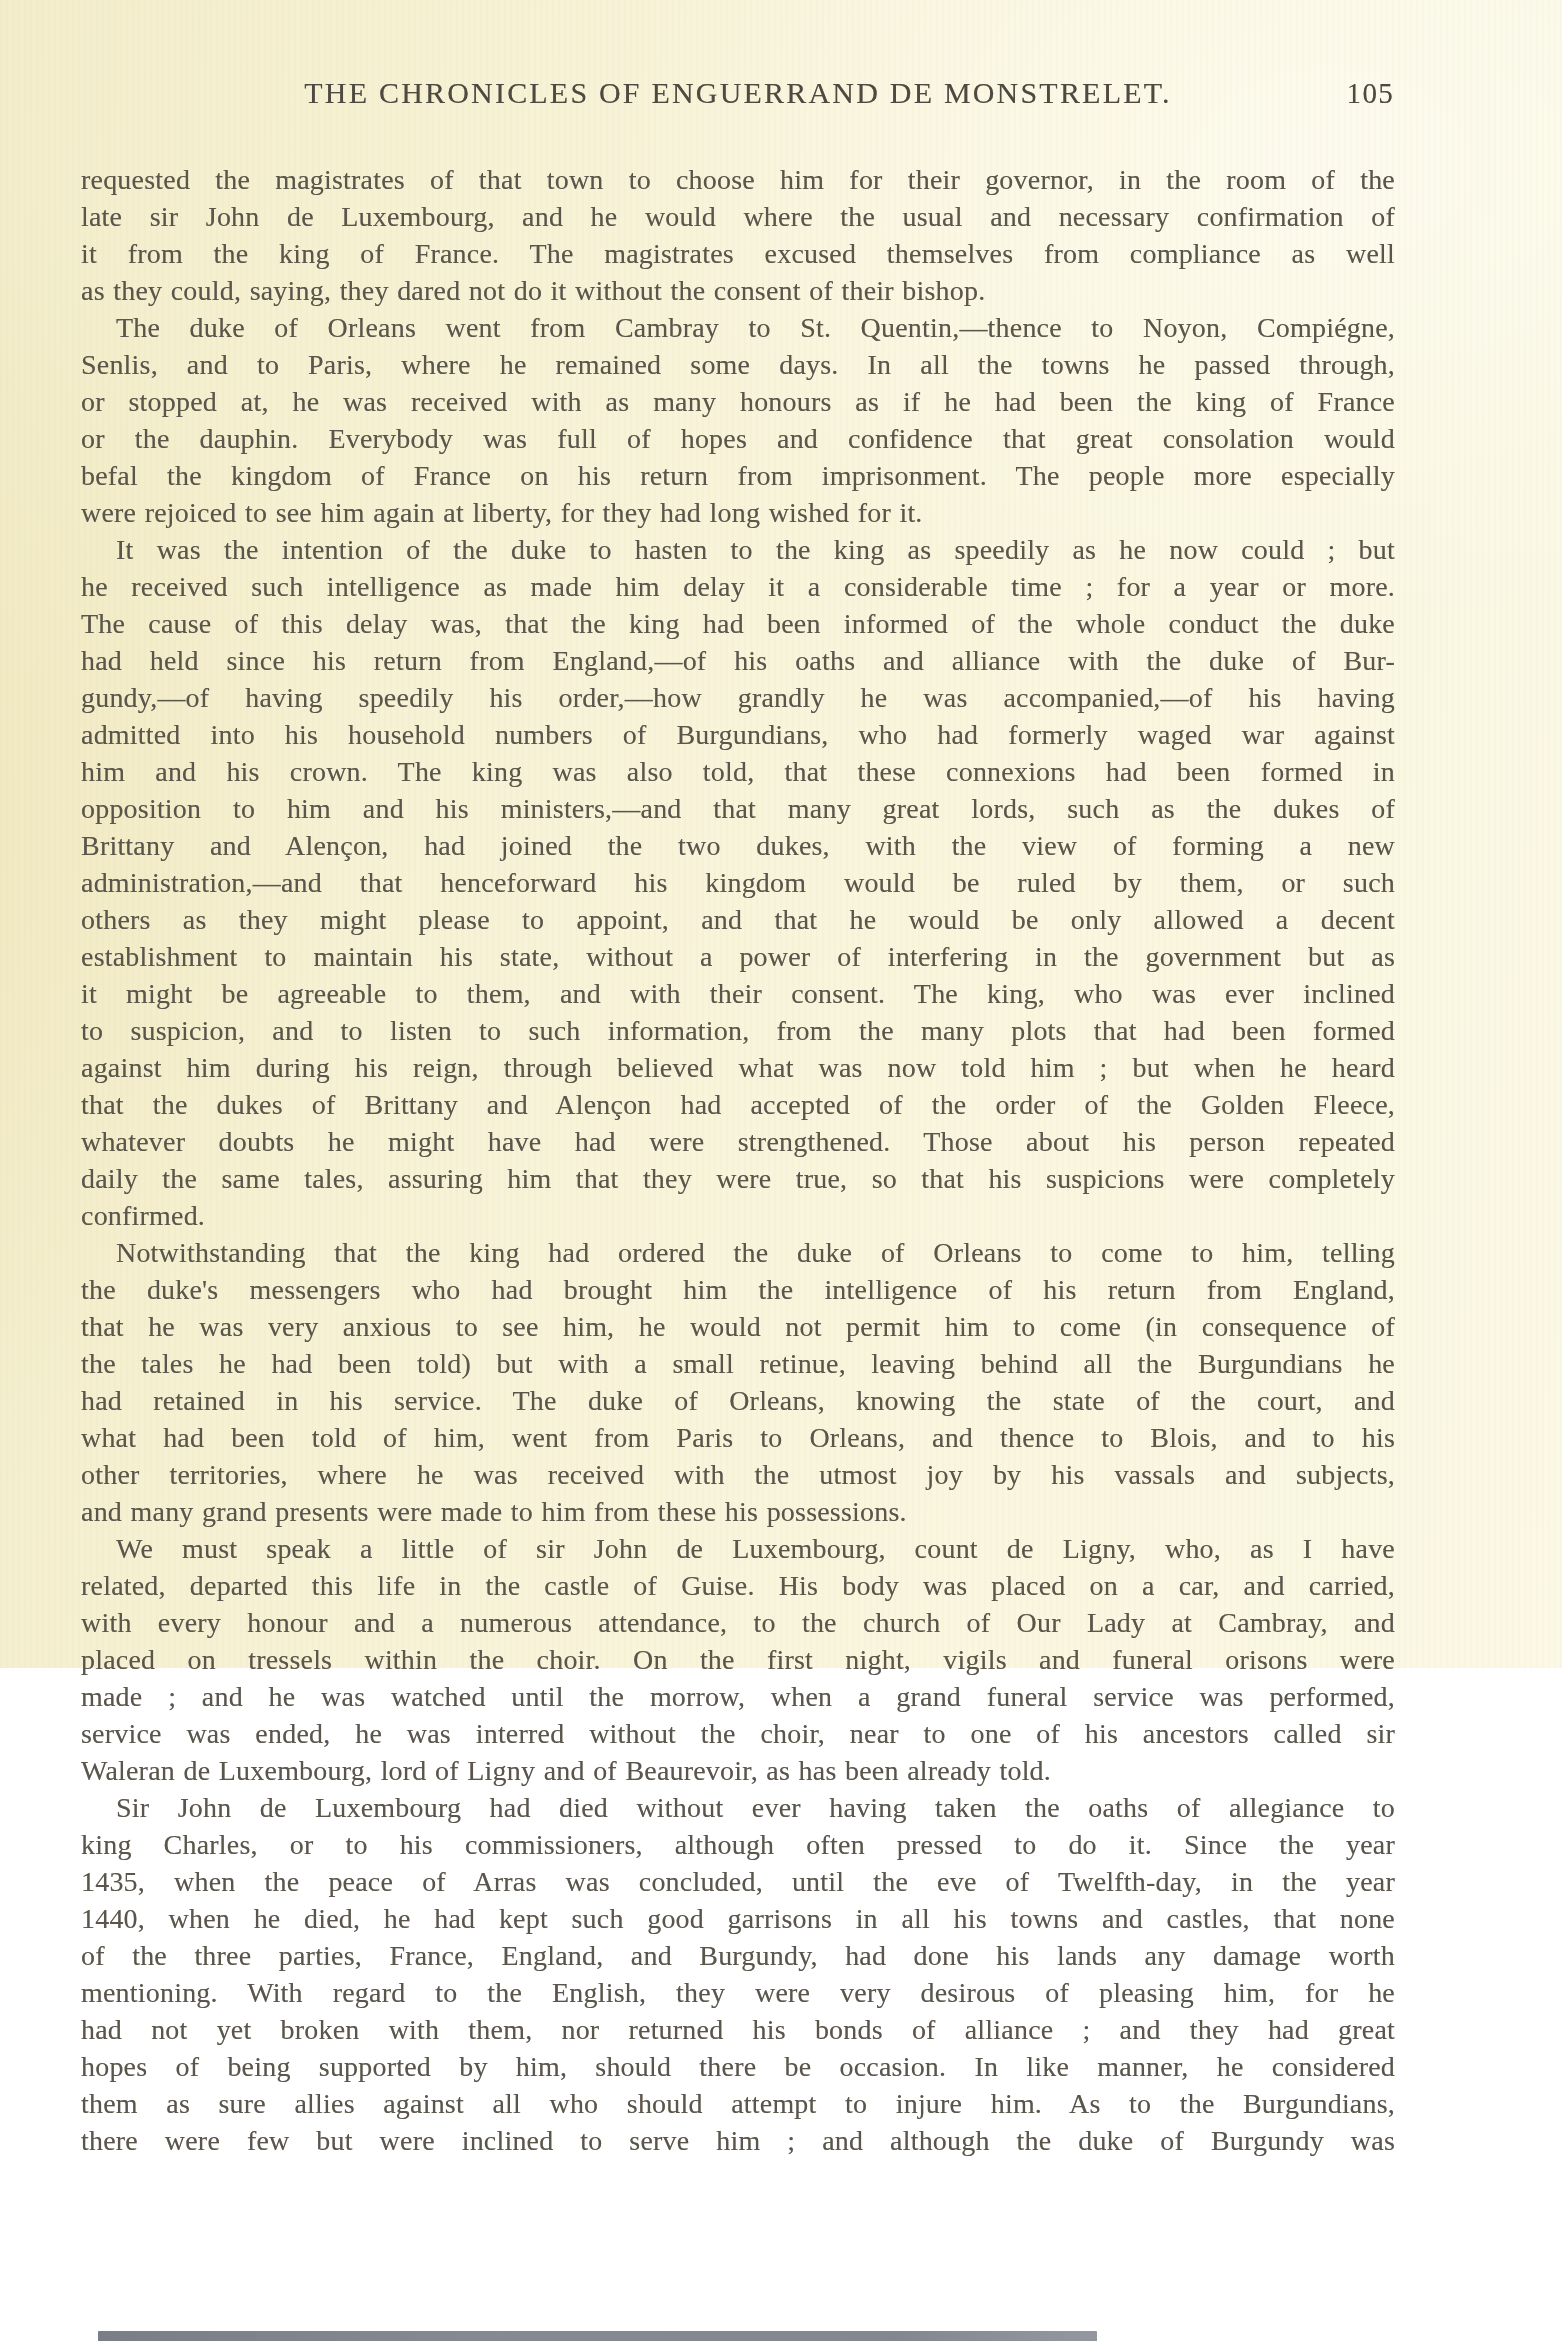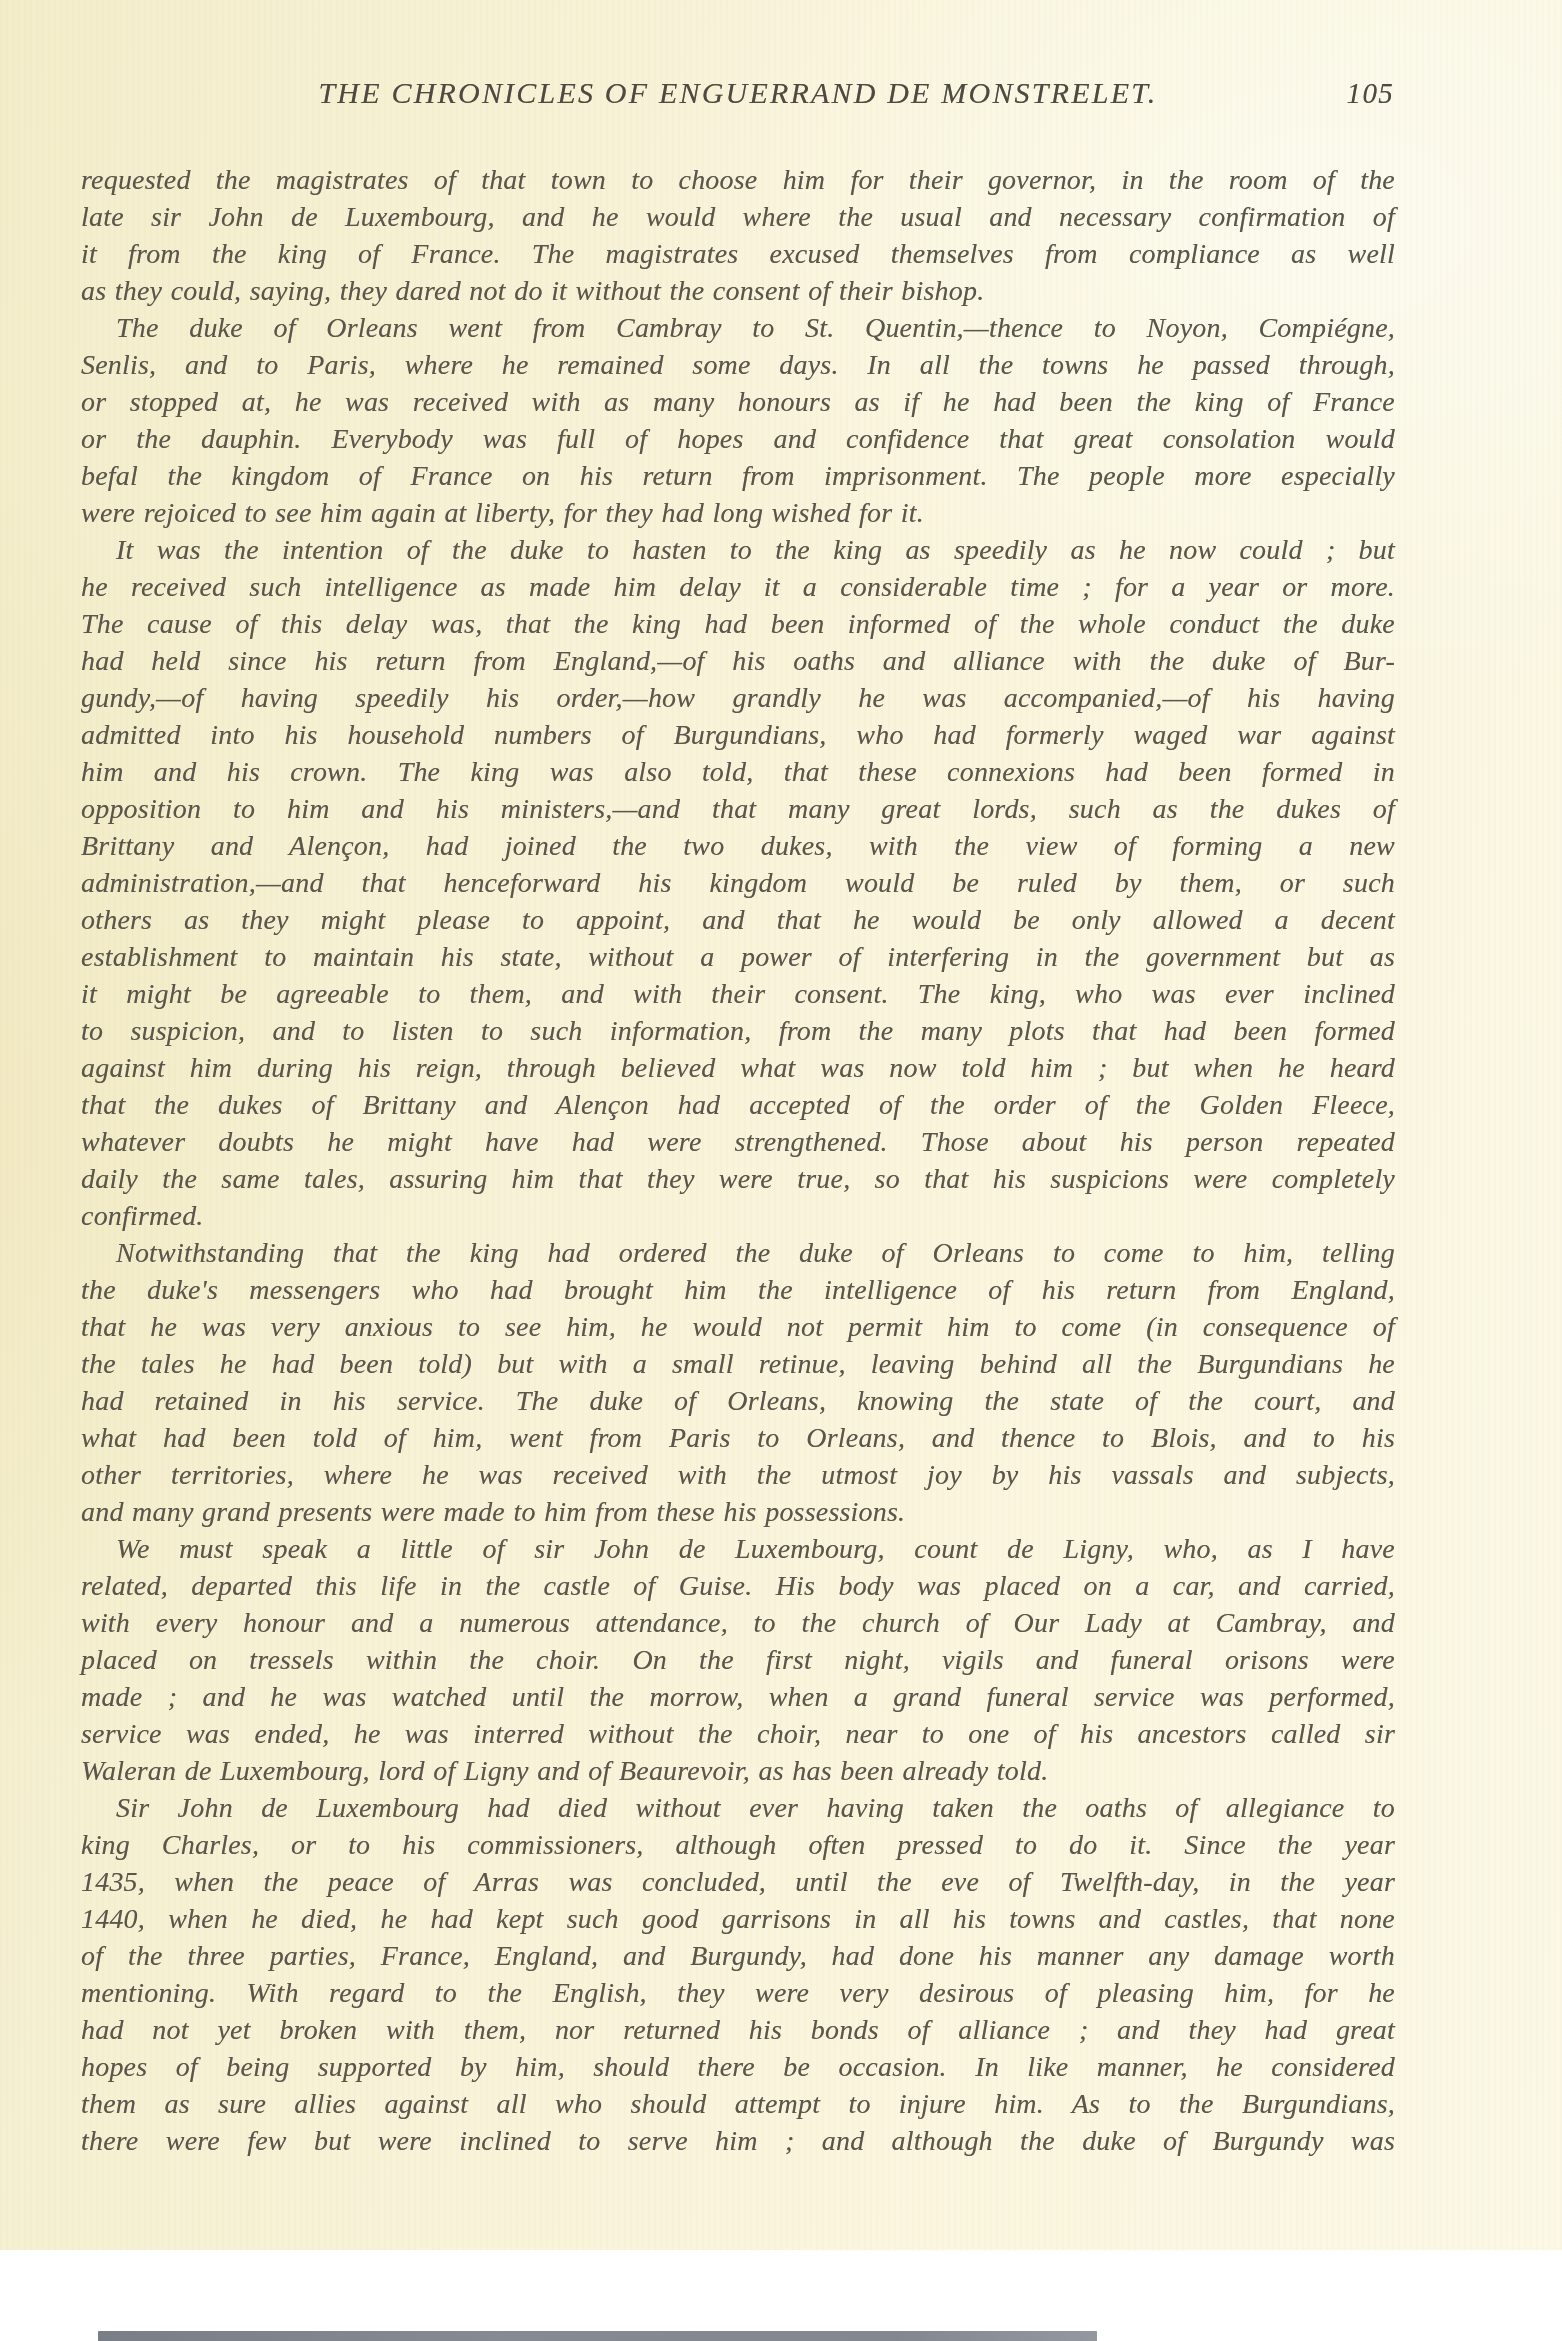--- a/index.html
+++ b/index.html
@@ -7,26 +7,25 @@
     padding: 0;
     width: 1562px;
     height: 2342px;
     overflow: hidden;
     font-family: "Liberation Serif", "DejaVu Serif", serif;
   }
   .page {
     position: absolute;
     left: 0; top: 0;
     width: 1562px;
-    height: 2250px;
+    height: 1668px;
     background:
       radial-gradient(1130px 782px at 85% 10%, rgba(255,255,250,0.55), rgba(255,255,250,0) 62%),
       radial-gradient(782px 1217px at -5% 50%, rgba(226,206,130,0.18), rgba(226,206,130,0) 55%),
       linear-gradient(98deg, #f3edcb 0%, #f7f2d6 30%, #faf6df 65%, #fbf8e6 100%);
-    font-style: italic;
   }
   .grain {
     position: absolute; inset: 0;
     background: repeating-linear-gradient(90deg,
       rgba(198,178,108,0.045) 0px, rgba(198,178,108,0.045) 1.7px,
       rgba(0,0,0,0) 1.7px, rgba(0,0,0,0) 6px);
     pointer-events: none;
   }
   .header {
     position: absolute;
@@ -139,21 +138,21 @@
       <div class="line">related, departed this life in the castle of Guise. His body was placed on a car, and carried,</div>
       <div class="line">with every honour and a numerous attendance, to the church of Our Lady at Cambray, and</div>
       <div class="line">placed on tressels within the choir. On the first night, vigils and funeral orisons were</div>
       <div class="line">made ; and he was watched until the morrow, when a grand funeral service was performed,</div>
       <div class="line">service was ended, he was interred without the choir, near to one of his ancestors called sir</div>
       <div class="line last">Waleran de Luxembourg, lord of Ligny and of Beaurevoir, as has been already told.</div>
       <div class="line indent">Sir John de Luxembourg had died without ever having taken the oaths of allegiance to</div>
       <div class="line">king Charles, or to his commissioners, although often pressed to do it. Since the year</div>
       <div class="line">1435, when the peace of Arras was concluded, until the eve of Twelfth-day, in the year</div>
       <div class="line">1440, when he died, he had kept such good garrisons in all his towns and castles, that none</div>
-      <div class="line">of the three parties, France, England, and Burgundy, had done his manner any damage worth</div>
+      <div class="line">of the three parties, France, England, and Burgundy, had done his lands any damage worth</div>
       <div class="line">mentioning. With regard to the English, they were very desirous of pleasing him, for he</div>
       <div class="line">had not yet broken with them, nor returned his bonds of alliance ; and they had great</div>
       <div class="line">hopes of being supported by him, should there be occasion. In like manner, he considered</div>
       <div class="line">them as sure allies against all who should attempt to injure him. As to the Burgundians,</div>
       <div class="line">there were few but were inclined to serve him ; and although the duke of Burgundy was</div>
     </div>
 
   <div class="scan-bar"></div>
 </div>
 

